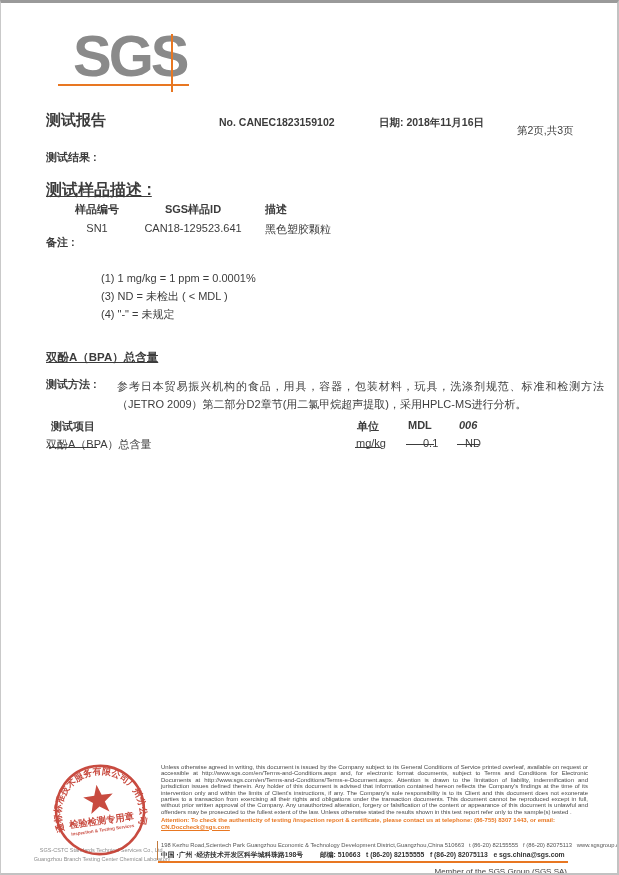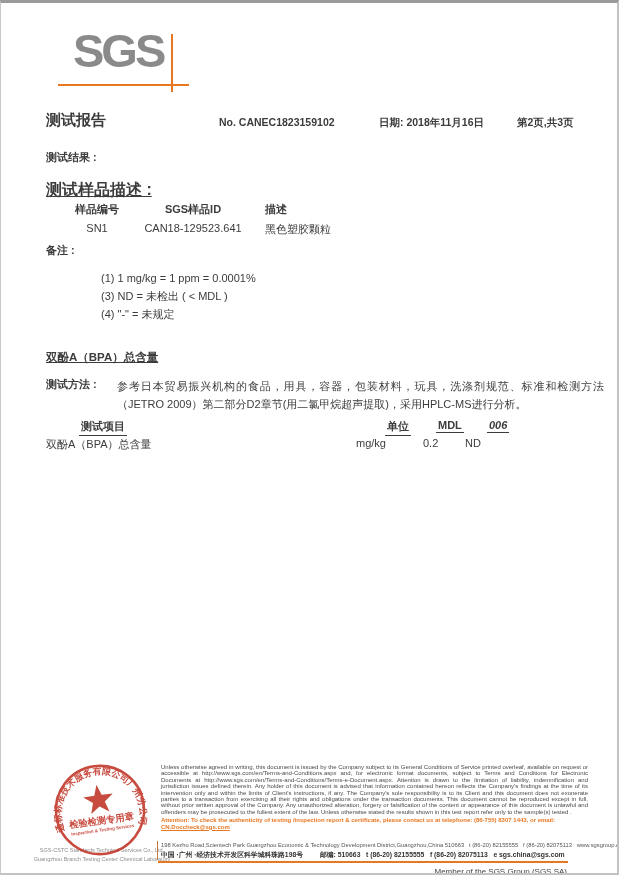--- a/index.html
+++ b/index.html
@@ -5,46 +5,46 @@
   html,body{margin:0;padding:0;background:#ffffff;}
   .page{
     position:relative;width:619px;height:875px;box-sizing:border-box;
     background:#ffffff;overflow:hidden;
     border-top:3px solid #9a9a9a;border-left:1px solid #c9c9c9;
     border-right:2px solid #c2c2c2;border-bottom:2px solid #c2c2c2;
     font-family:"Liberation Sans","DejaVu Sans",sans-serif;color:#3c3c3c;
   }
   .abs{position:absolute;}
   
-  .logo-text{left:72px;top:24px;font-size:47px;font-weight:bold;color:#8a8a8a;letter-spacing:-3px;line-height:1;}
+  .logo-text{left:72px;top:24px;font-size:58px;font-weight:bold;color:#8a8a8a;letter-spacing:-3px;line-height:1;}
   .logo-hline{left:57px;top:81px;width:131px;height:2px;background:#e87722;}
   .logo-vline{left:170px;top:31px;width:2px;height:58px;background:#e87722;}
   
   .doc-title{left:45px;top:108px;font-size:15px;font-weight:bold;color:#3a3a3a;}
   .report-no{left:218px;top:113px;font-size:10.5px;font-weight:700;}
   .report-date{left:378px;top:113px;font-size:10.5px;font-weight:600;}
-  .report-pages{left:516px;top:113px;font-size:10.5px;font-weight:700;}
+  .report-pages{left:516px;top:121px;font-size:10.5px;font-weight:400;}
   .label{font-size:11px;font-weight:600;color:#3c3c3c;}
   .results-label{left:45px;top:147px;}
   .sample-title{left:45px;top:177px;font-size:16px;font-weight:bold;text-decoration:underline;}
   
   .sample-table{left:58px;top:199px;font-size:11px;}
   .srow{display:flex;margin-bottom:5px;}
   .sc1{width:76px;text-align:center;}
   .sc2{width:116px;text-align:center;}
   .sc3{padding-left:14px;text-align:left;font-family:Liberation Serif, serif;}
   .shead span{font-weight:bold;}
   
-  .notes-label{left:45px;top:240px;}
+  .notes-label{left:45px;top:232px;}
   .notes{left:100px;top:266px;font-size:11px;line-height:18px;}
   
   .bpa-title{left:45px;top:347px;font-size:11.5px;font-weight:bold;text-decoration:underline;}
   .method-label{left:45px;top:374px;}
   .method-text{left:116px;top:374px;width:487px;font-size:11px;line-height:18px;text-align:justify;}
-  .rt-head{font-size:11px;font-weight:bold;border-bottom:1px solid #3c3c3c;padding:0 2px 1px 2px;margin-left:30px;}
+  .rt-head{font-size:11px;font-weight:bold;border-bottom:1px solid #3c3c3c;padding:0 2px 13px 2px;}
   .rt-italic{font-style:italic;}
   .rt-cell{font-size:11px;}
   
   .fineprint{left:160px;top:761px;width:427px;font-size:6px;line-height:6.4px;text-align:justify;color:#4a4a4a;}
   .attention{margin-top:2px;color:#e87722;font-weight:bold;text-align:left;}
   .attn-email{text-decoration:underline;}
   .addr1{left:160px;top:839px;font-size:5.8px;color:#555;white-space:pre;}
   .addr2{left:160px;top:847px;font-size:6.8px;font-weight:bold;color:#333;white-space:pre;}
   .addr-vline{left:156px;top:838px;width:1px;height:19px;background:#c27a3d;}
   .foot-rule{left:157px;top:858px;width:410px;height:2px;background:#e87722;}
@@ -92,21 +92,21 @@
   <div class="abs bpa-title">双酚A（BPA）总含量</div>
   <div class="abs label method-label">测试方法 :</div>
   <div class="abs method-text">参考日本贸易振兴机构的食品，用具，容器，包装材料，玩具，洗涤剂规范、标准和检测方法（JETRO 2009）第二部分D2章节(用二氯甲烷超声提取)，采用HPLC-MS进行分析。</div>
 
   <span class="abs rt-head" style="left:48px;top:416px;">测试项目</span>
   <span class="abs rt-head" style="left:354px;top:416px;">单位</span>
   <span class="abs rt-head" style="left:405px;top:416px;">MDL</span>
   <span class="abs rt-head rt-italic" style="left:456px;top:416px;">006</span>
   <span class="abs rt-cell" style="left:45px;top:434px;">双酚A（BPA）总含量</span>
   <span class="abs rt-cell" style="left:355px;top:434px;">mg/kg</span>
-  <span class="abs rt-cell" style="left:422px;top:434px;">0.2</span>
+  <span class="abs rt-cell" style="left:422px;top:434px;">0.1</span>
   <span class="abs rt-cell" style="left:464px;top:434px;">ND</span>
 
   <div class="abs fineprint">
     <span>Unless otherwise agreed in writing, this document is issued by the Company subject to its General Conditions of Service printed overleaf, available on request or accessible at http://www.sgs.com/en/Terms-and-Conditions.aspx and, for electronic format documents, subject to Terms and Conditions for Electronic Documents at http://www.sgs.com/en/Terms-and-Conditions/Terms-e-Document.aspx. Attention is drawn to the limitation of liability, indemnification and jurisdiction issues defined therein. Any holder of this document is advised that information contained hereon reflects the Company's findings at the time of its intervention only and within the limits of Client's instructions, if any. The Company's sole responsibility is to its Client and this document does not exonerate parties to a transaction from exercising all their rights and obligations under the transaction documents. This document cannot be reproduced except in full, without prior written approval of the Company. Any unauthorized alteration, forgery or falsification of the content or appearance of this document is unlawful and offenders may be prosecuted to the fullest extent of the law. Unless otherwise stated the results shown in this test report refer only to the sample(s) tested .</span>
     <div class="attention">
       <span>Attention: To check the authenticity of testing /inspection report &amp; certificate, please contact us at telephone: (86-755) 8307 1443, or email: </span><span class="attn-email">CN.Doccheck@sgs.com</span>
     </div>
   </div>
 
   <div class="abs company-lines">

